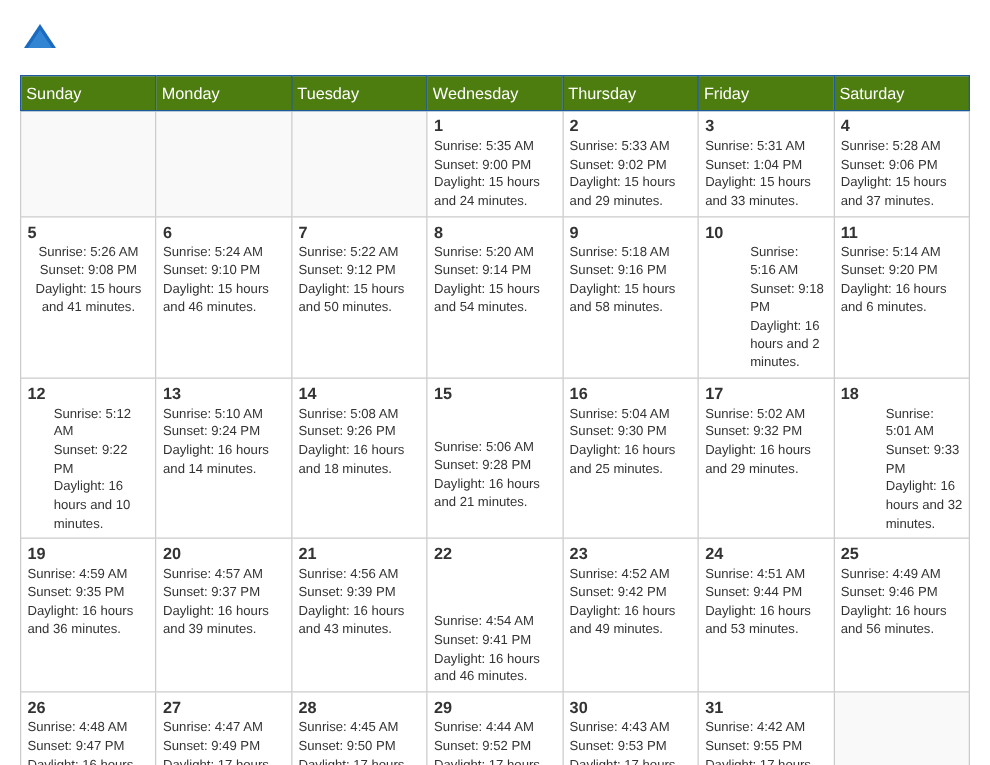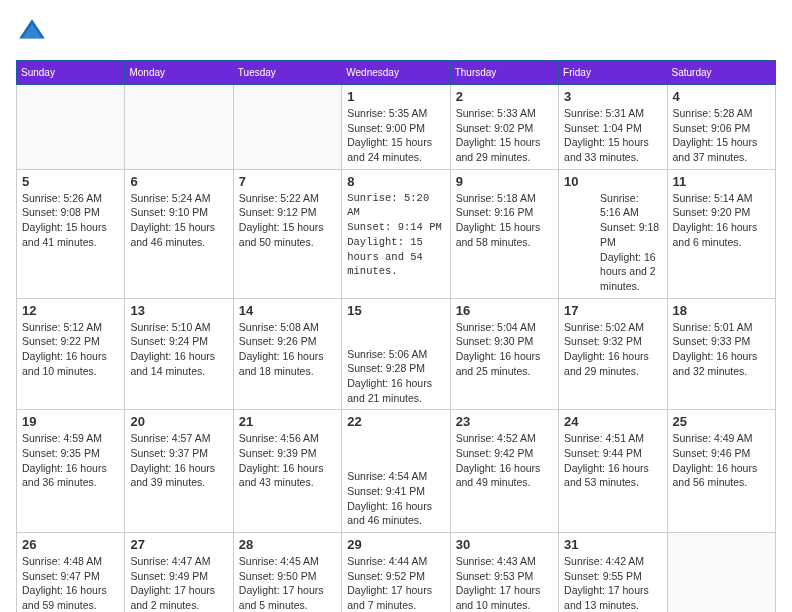--- a/index.html
+++ b/index.html
@@ -52,25 +52,25 @@
     .location {
       font-size: 16px;
       color: #555;
     }
     .calendar {
       width: 100%;
       border-collapse: collapse;
       font-size: 11px;
     }
     .calendar th {
-      background: #6d28d9;
+      background: #4d7c0f;
       color: #fff;
       padding: 6px 4px;
       text-align: left;
-      font-size: 10px;
+      font-size: 13px;
       font-weight: normal;
       border: 1px solid #1e5a9e;
     }
     .calendar td {
       border: 1px solid #ccc;
       vertical-align: top;
       padding: 4px 5px;
       width: 108px;
       min-height: 80px;
       background: #fff;
@@ -151,39 +151,39 @@
         <td>
           <div class="day-number">4</div>
           <div class="day-info" style="white-space: pre-line;">Sunrise: 5:28 AM
 Sunset: 9:06 PM
 Daylight: 15 hours and 37 minutes.</div>
         </td>
       </tr>
       <tr>
         <td>
           <div class="day-number">5</div>
-          <div class="day-info" style="white-space: pre-line;">Sunrise: 5:26 AM
+          <div class="day-info" style="white-space: pre-line; text-align: center;">Sunrise: 5:26 AM
 Sunset: 9:08 PM
 Daylight: 15 hours and 41 minutes.</div>
         </td>
         <td>
           <div class="day-number">6</div>
           <div class="day-info" style="white-space: pre-line;">Sunrise: 5:24 AM
 Sunset: 9:10 PM
 Daylight: 15 hours and 46 minutes.</div>
         </td>
         <td>
           <div class="day-number">7</div>
           <div class="day-info" style="white-space: pre-line;">Sunrise: 5:22 AM
 Sunset: 9:12 PM
 Daylight: 15 hours and 50 minutes.</div>
         </td>
         <td>
           <div class="day-number">8</div>
-          <div class="day-info" style="white-space: pre-line; font-family: Liberation Mono, monospace;">Sunrise: 5:20 AM
+          <div class="day-info" style="white-space: pre-line;">Sunrise: 5:20 AM
 Sunset: 9:14 PM
 Daylight: 15 hours and 54 minutes.</div>
         </td>
         <td>
           <div class="day-number">9</div>
           <div class="day-info" style="white-space: pre-line;">Sunrise: 5:18 AM
 Sunset: 9:16 PM
 Daylight: 15 hours and 58 minutes.</div>
         </td>
         <td>
@@ -195,21 +195,21 @@
         <td>
           <div class="day-number">11</div>
           <div class="day-info" style="white-space: pre-line;">Sunrise: 5:14 AM
 Sunset: 9:20 PM
 Daylight: 16 hours and 6 minutes.</div>
         </td>
       </tr>
       <tr>
         <td>
           <div class="day-number">12</div>
-          <div class="day-info" style="white-space: pre-line;">Sunrise: 5:12 AM
+          <div class="day-info" style="white-space: pre-line; margin-left: 21px;">Sunrise: 5:12 AM
 Sunset: 9:22 PM
 Daylight: 16 hours and 10 minutes.</div>
         </td>
         <td>
           <div class="day-number">13</div>
           <div class="day-info" style="white-space: pre-line;">Sunrise: 5:10 AM
 Sunset: 9:24 PM
 Daylight: 16 hours and 14 minutes.</div>
         </td>
         <td>
@@ -231,21 +231,21 @@
 Daylight: 16 hours and 25 minutes.</div>
         </td>
         <td>
           <div class="day-number">17</div>
           <div class="day-info" style="white-space: pre-line;">Sunrise: 5:02 AM
 Sunset: 9:32 PM
 Daylight: 16 hours and 29 minutes.</div>
         </td>
         <td>
           <div class="day-number">18</div>
-          <div class="day-info" style="white-space: pre-line;">Sunrise: 5:01 AM
+          <div class="day-info" style="white-space: pre-line; margin-left: 36px;">Sunrise: 5:01 AM
 Sunset: 9:33 PM
 Daylight: 16 hours and 32 minutes.</div>
         </td>
       </tr>
       <tr>
         <td>
           <div class="day-number">19</div>
           <div class="day-info" style="white-space: pre-line;">Sunrise: 4:59 AM
 Sunset: 9:35 PM
 Daylight: 16 hours and 36 minutes.</div>

